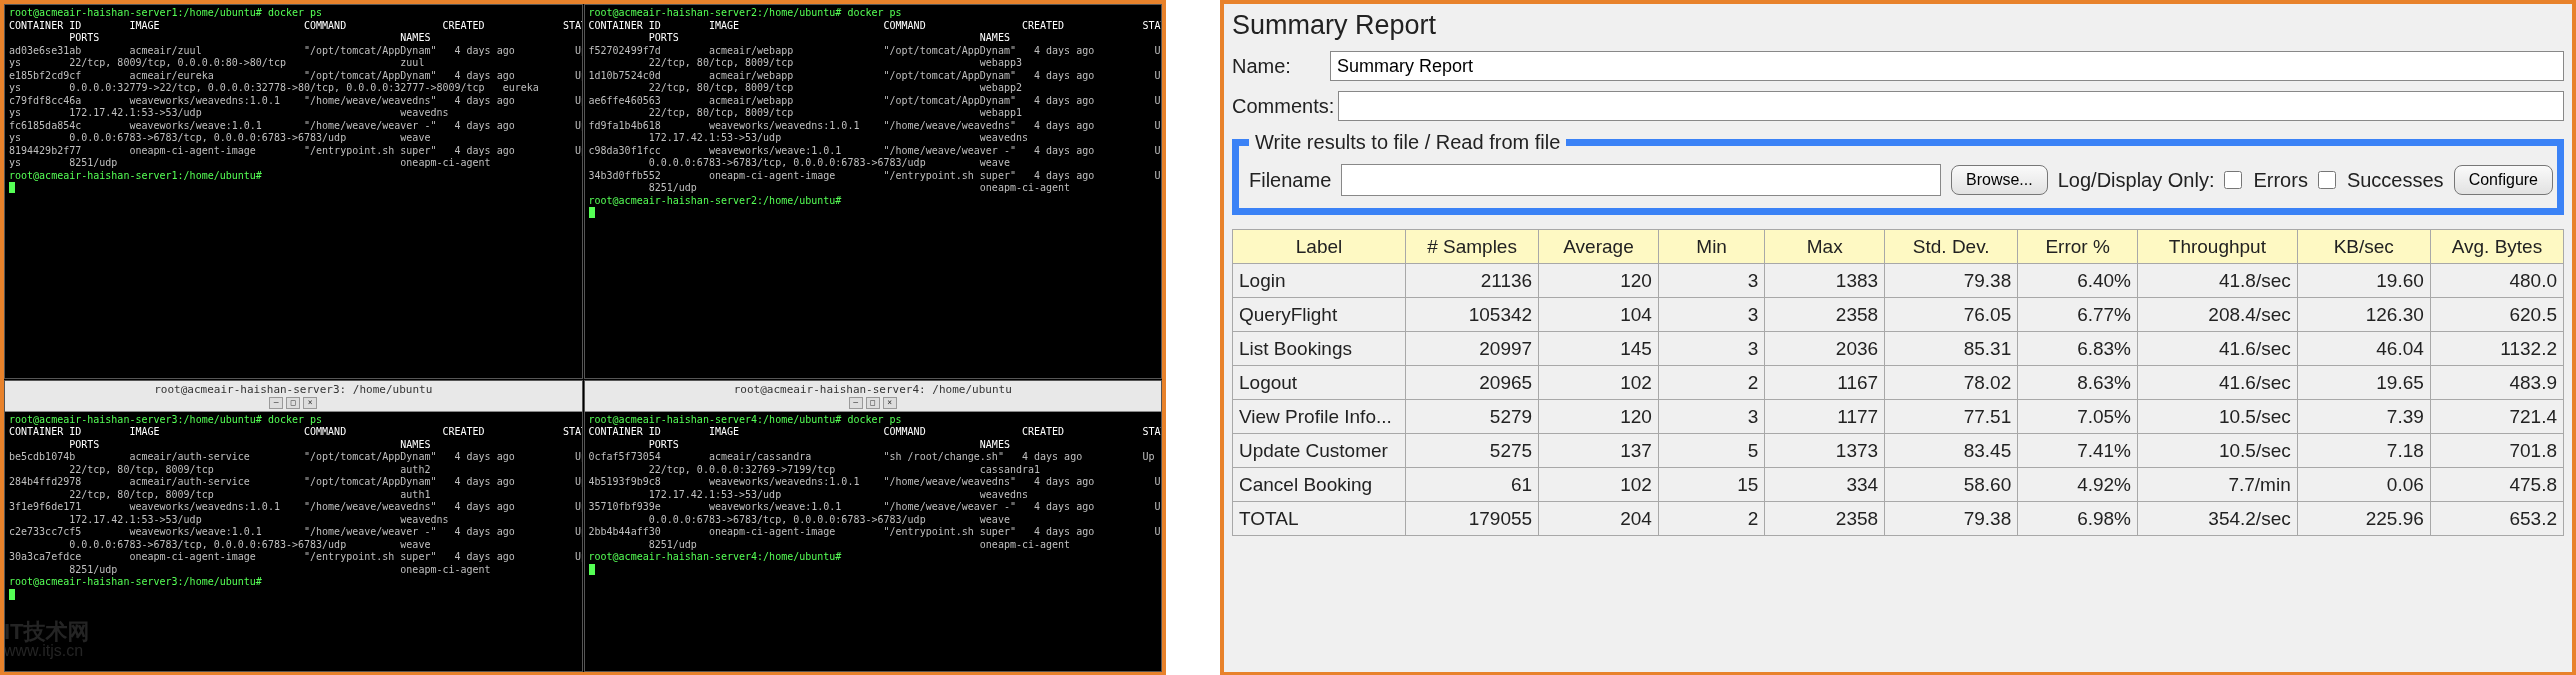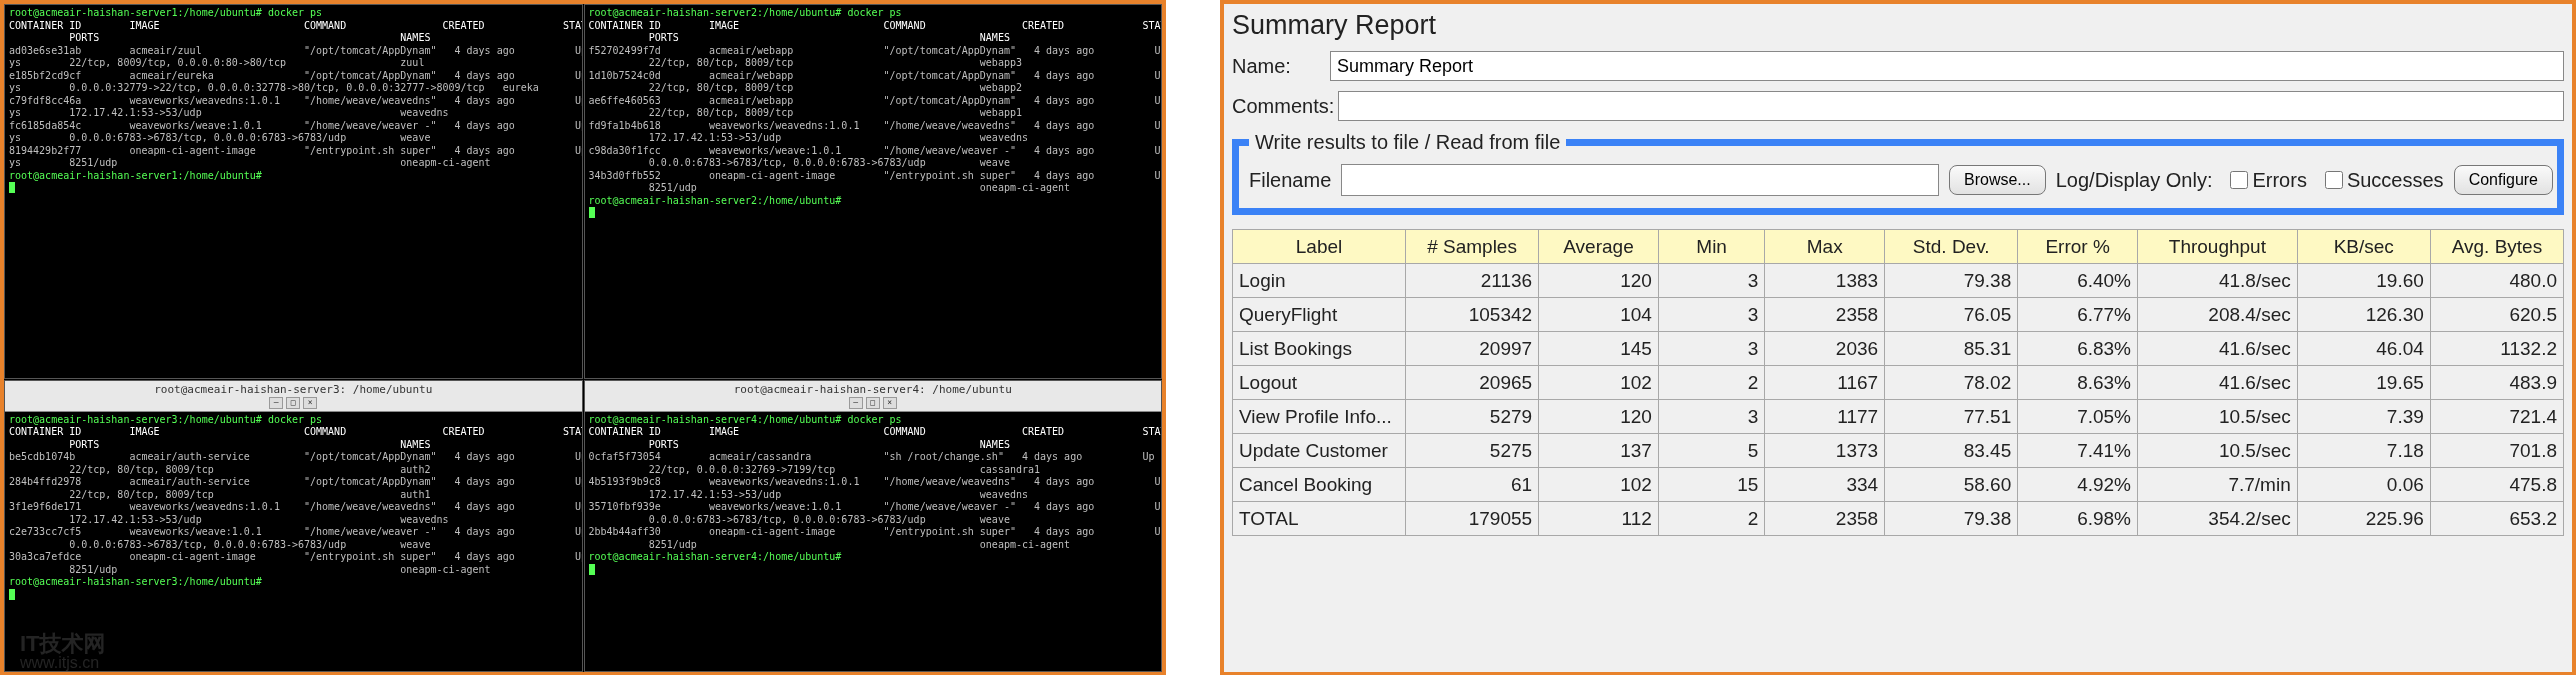--- a/index.html
+++ b/index.html
@@ -24,30 +24,30 @@
 .field-row { display: flex; align-items: center; margin-bottom: 10px; gap: 4px; }
 .field-row label { min-width: 94px; }
 .field-row input[type=text] { flex: 1; border: 1px solid #888; background: #fff; height: 30px; padding: 2px 6px; font-size: 18px; }
 
 fieldset { border: 7px solid #3b82f6; padding: 10px 4px 12px 10px; margin-bottom: 14px; }
 fieldset legend { padding: 0 6px; font-size: 20px; }
 .file-row { display: flex; align-items: center; gap: 10px; }
 .file-row label { }
 .file-row input[type=text] { flex: 1; border: 1px solid #888; background: #fff; height: 32px; padding: 2px 6px; font-size: 18px; }
 .btn { background: linear-gradient(#fafafa,#e2e2e2); border: 1px solid #777; border-radius: 8px; padding: 5px 14px; font-size: 16px; cursor: pointer; }
-.cb { display: flex; align-items: center; gap: 4px; margin-left: 8px; }
+.cb { display: flex; align-items: center; gap: 11px; }
 .cb input { width: 18px; height: 18px; }
 
 table { width: 100%; border-collapse: collapse; font-size: 19px; table-layout: fixed; }
 th, td { border: 1px solid #a8a8a8; padding: 4px 6px; height: 34px; overflow: hidden; white-space: nowrap; }
 th { background: #fef9c3; font-weight: normal; text-align: center; }
 td.lbl { text-align: left; }
 td.num { text-align: right; }
 
-.watermark { position: fixed; left: 4px; bottom: 4px; font-size: 16px; color: rgba(80,80,80,.45); line-height: 1; pointer-events: none; padding-left: 16px; }
+.watermark { position: fixed; left: 4px; bottom: 16px; font-size: 16px; color: rgba(80,80,80,.45); line-height: 1; pointer-events: none; }
 .watermark .big { font-size: 22px; font-weight: bold; }
 </style>
 </head>
 <body>
 
 <div class="left-panel">
   <div class="term">
     <div class="term-body"><span class="prompt">root@acmeair-haishan-server1:/home/ubuntu# docker ps</span>
 <span class="hdr">CONTAINER ID        IMAGE                        COMMAND                CREATED             STATUS</span>
 <span class="hdr">          PORTS                                                  NAMES</span>
@@ -278,21 +278,21 @@
           <td class="num">334</td>
           <td class="num">58.60</td>
           <td class="num">4.92%</td>
           <td class="num">7.7/min</td>
           <td class="num">0.06</td>
           <td class="num">475.8</td>
         </tr>
         <tr>
           <td class="lbl">TOTAL</td>
           <td class="num">179055</td>
-          <td class="num">112</td>
+          <td class="num">204</td>
           <td class="num">2</td>
           <td class="num">2358</td>
           <td class="num">79.38</td>
           <td class="num">6.98%</td>
           <td class="num">354.2/sec</td>
           <td class="num">225.96</td>
           <td class="num">653.2</td>
         </tr>
       </tbody>
   </table>

